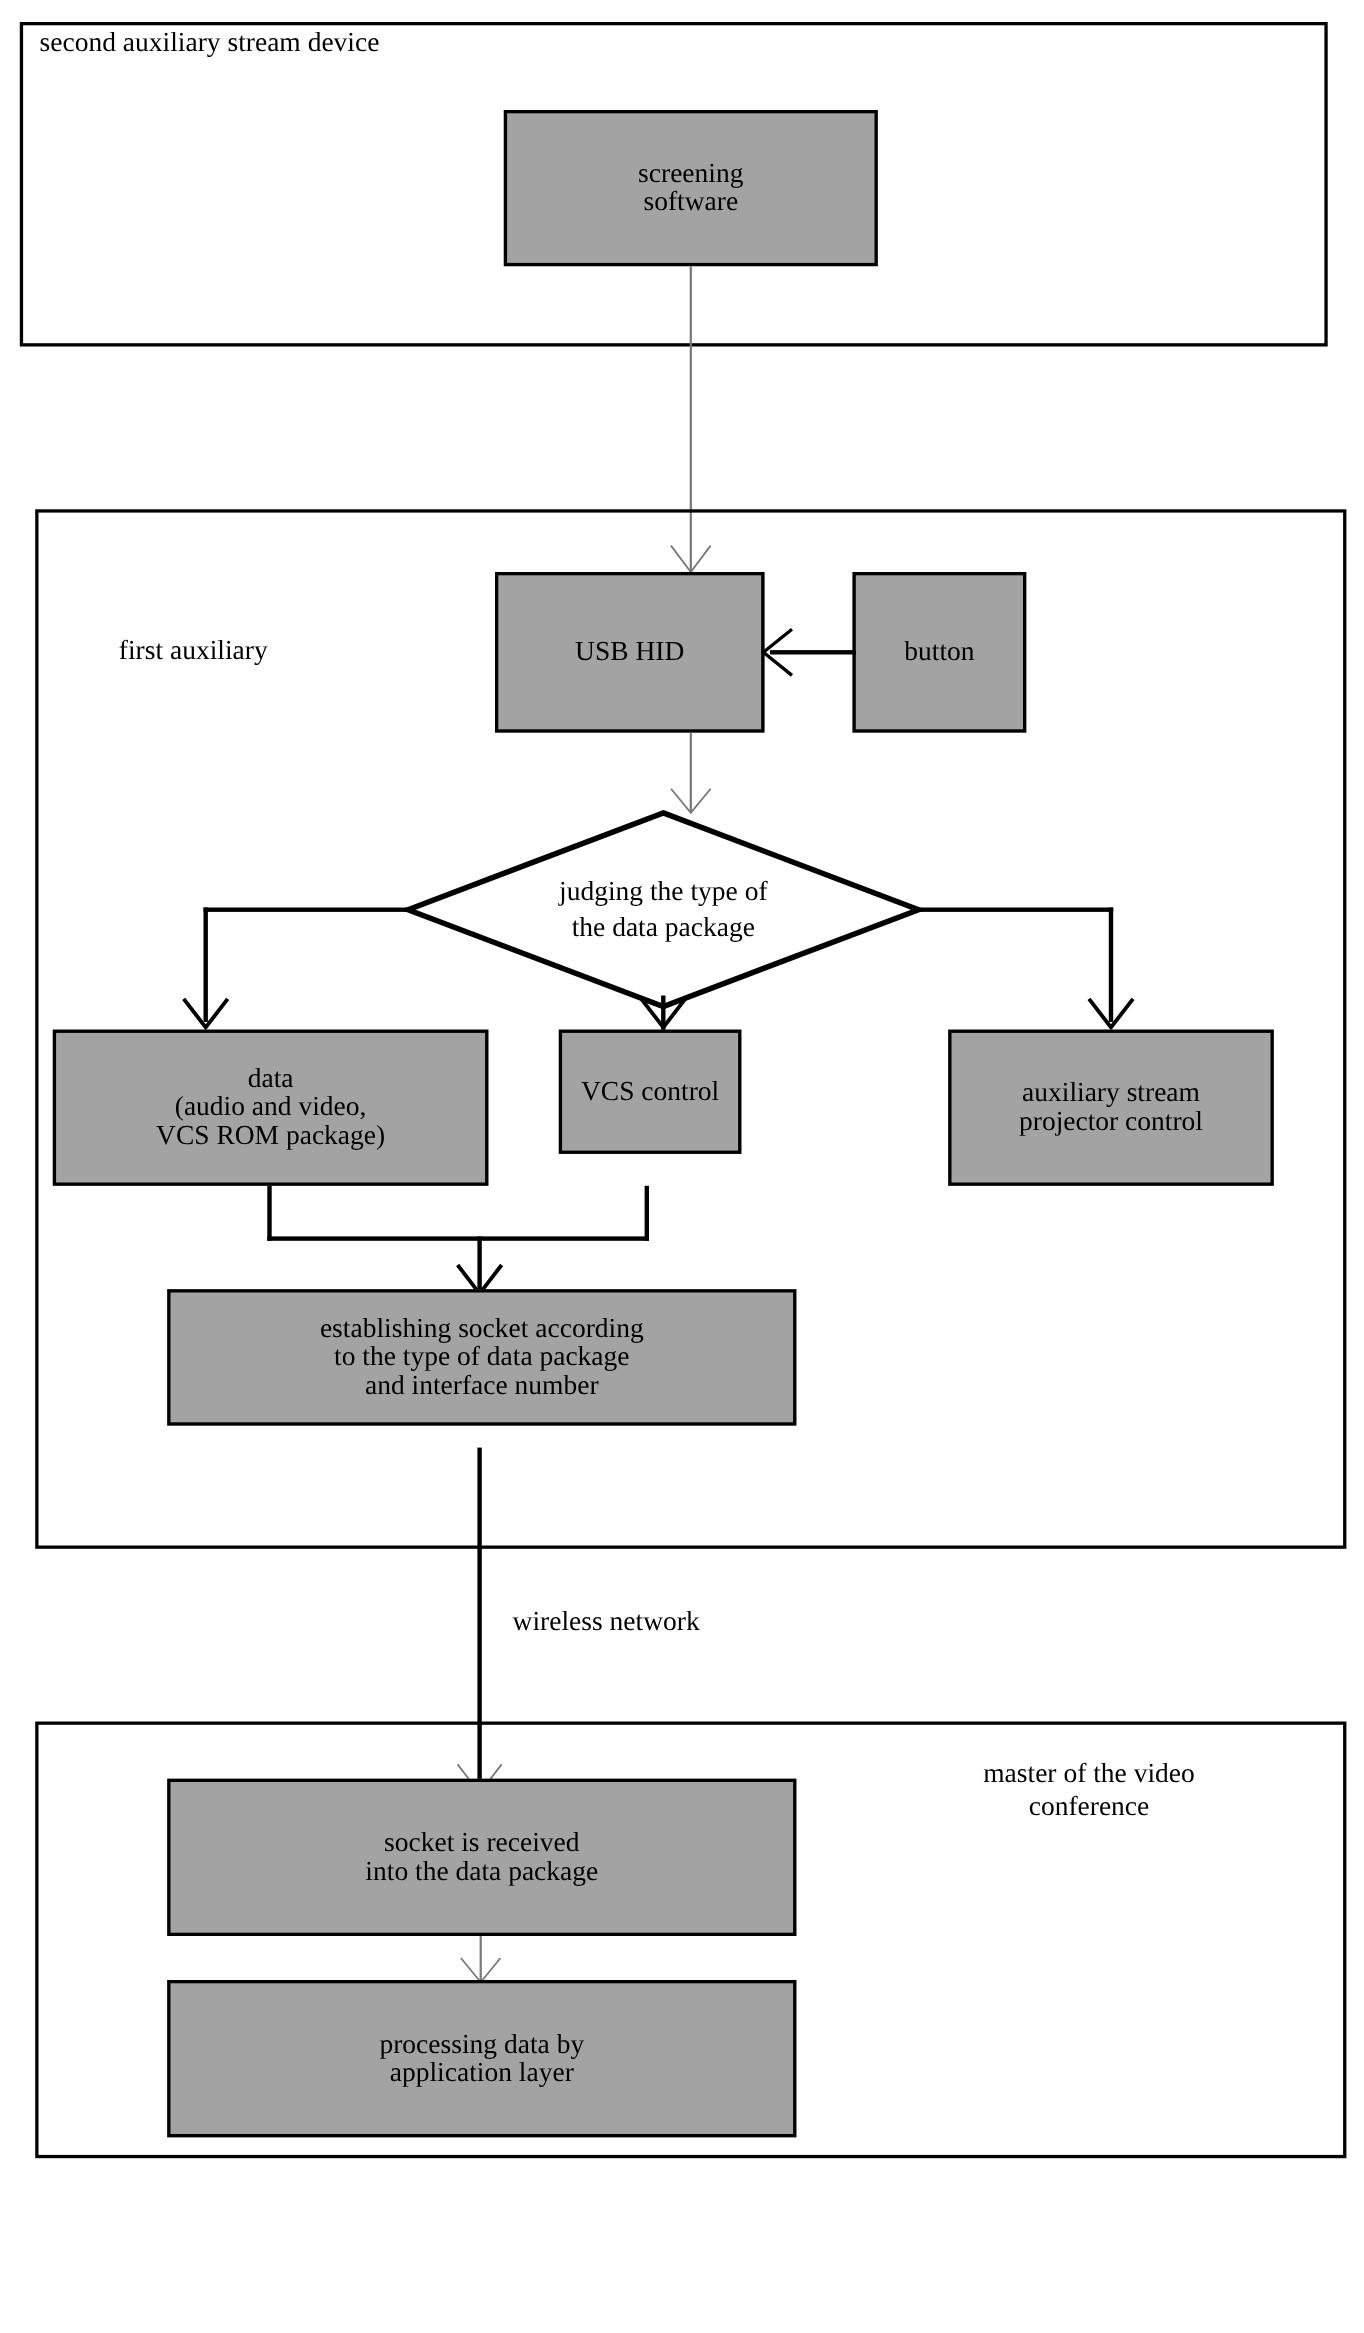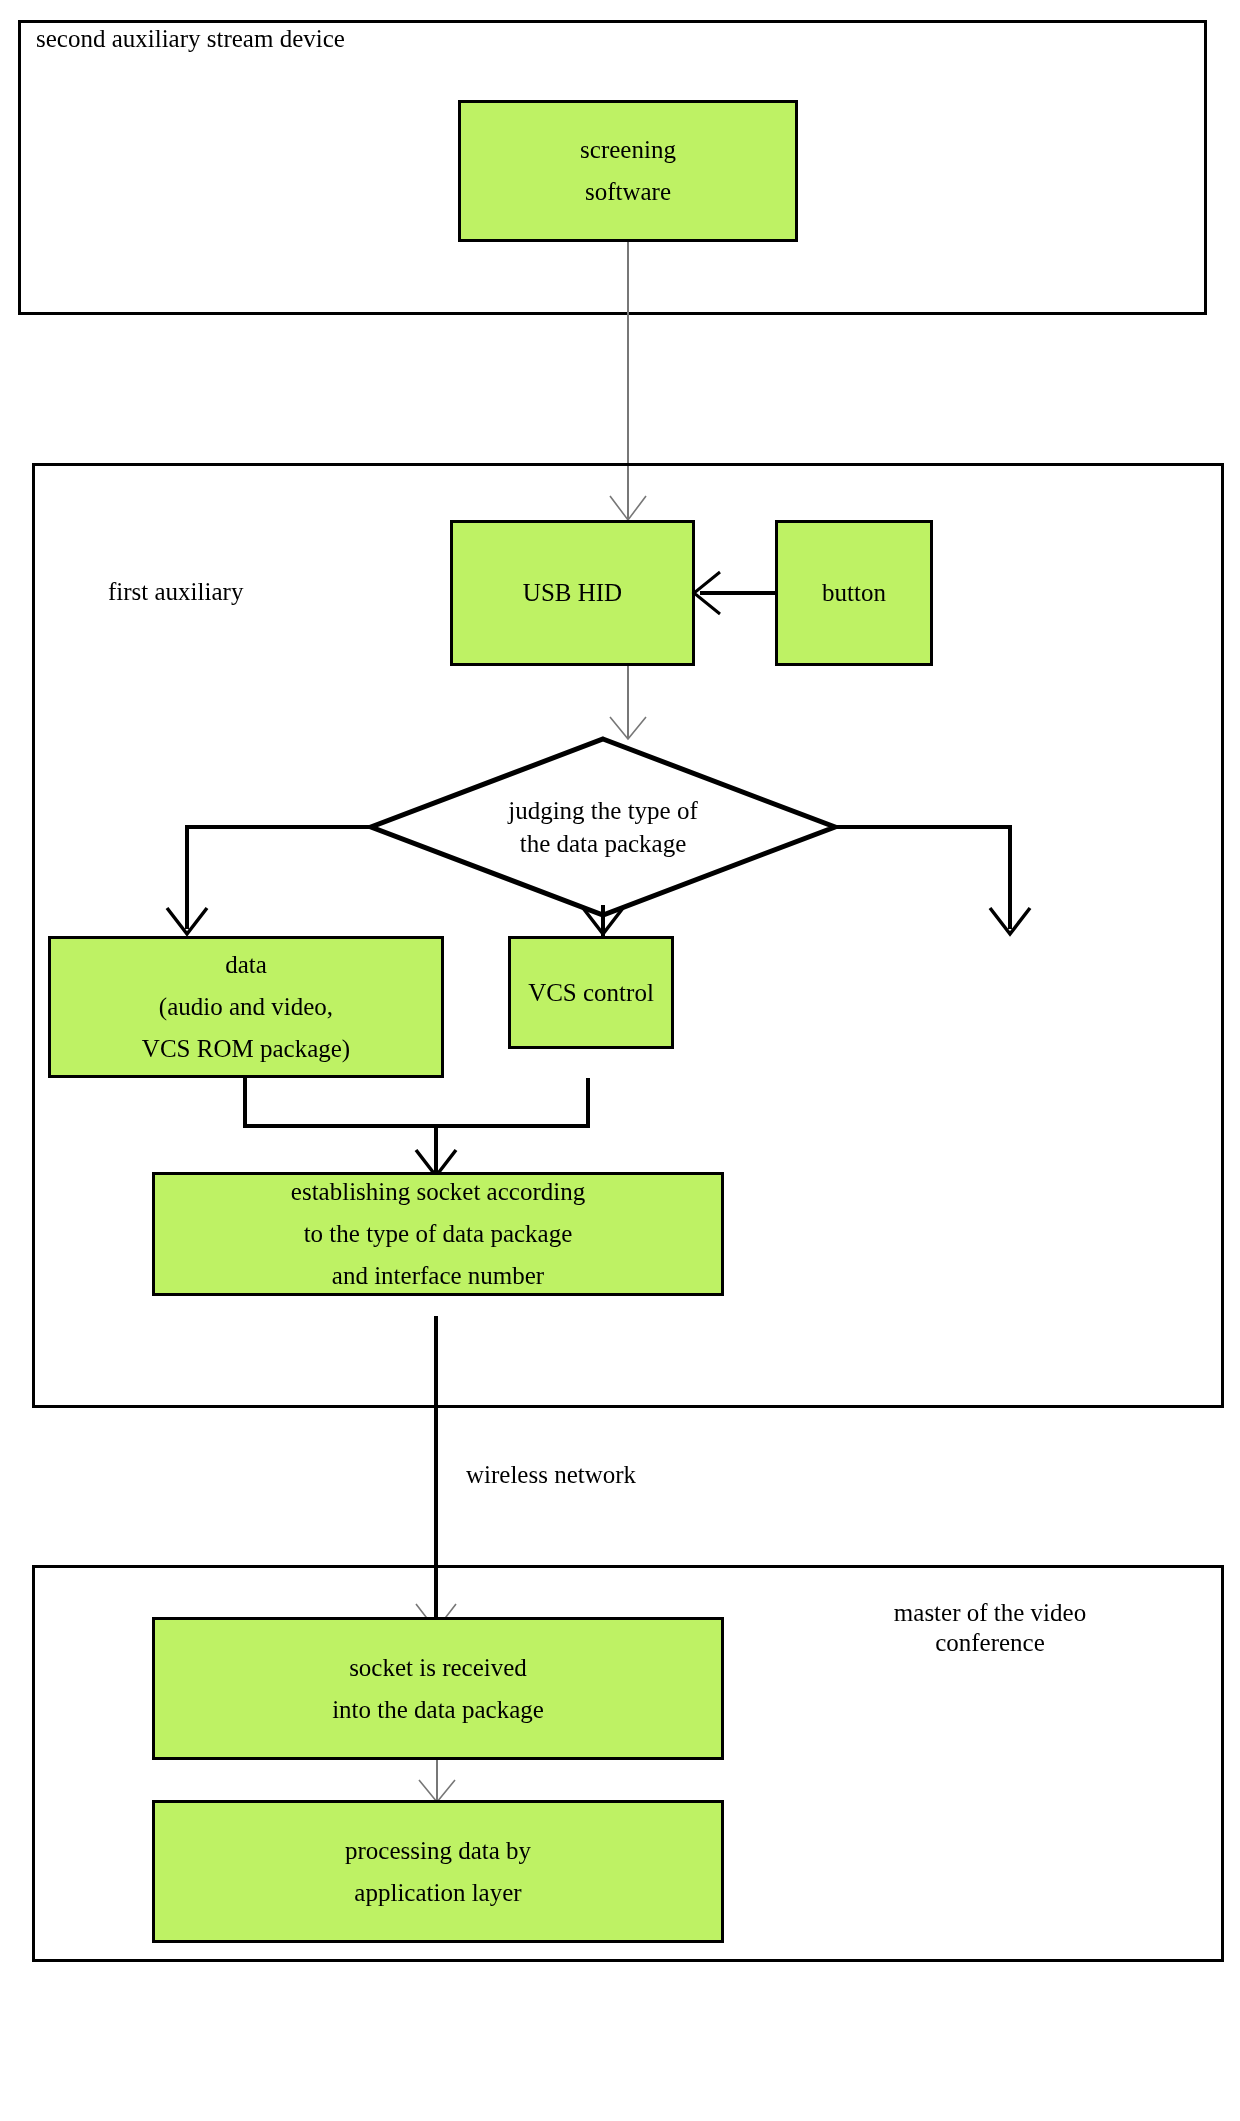--- a/index.html
+++ b/index.html
@@ -21,24 +21,24 @@
     position:absolute;box-sizing:border-box;
     font-size:25px;line-height:30px;color:#000;
     white-space:pre-line;
     text-align:left;
   }
   .container-label.ctr{text-align:center;}
 
   
   .node{
     position:absolute;box-sizing:border-box;
-    border:3px solid #000;background:#bef264;
+    border:3px solid #000;background:#a3a3a3;
     display:flex;align-items:center;justify-content:center;
     text-align:center;
-    font-size:25px;line-height:42px;
+    font-size:25px;line-height:26px;
     white-space:pre-line;
     padding:4px 4px;
   }
 
   
   .diamond-wrap{position:absolute;}
   .diamond-wrap svg{position:absolute;left:0;top:0;overflow:visible;}
   .diamond-text{
     position:absolute;left:0;top:0;width:100%;height:100%;
     display:flex;align-items:center;justify-content:center;
@@ -119,20 +119,22 @@
   <svg class="arrow-svg" width="44" height="30" style="left:988px;top:906px;">
     <path d="M2,2 L22,28 L42,2" fill="none" stroke="#000" stroke-width="3.5"></path>
   </svg>
 
   <div class="node" style="left:48px;top:936px;width:396px;height:142px;">data
 (audio and video,
 VCS ROM package)</div>
 
   <div class="node" style="left:508px;top:936px;width:166px;height:113px;">VCS control</div>
 
+  <div class="node" style="left:862px;top:936px;width:296px;height:142px;">auxiliary stream
+projector control</div>
 
   <div class="conn v" style="left:243px;top:1078px;width:4px;height:50px;"></div>
   <div class="conn v" style="left:586px;top:1078px;width:4px;height:50px;"></div>
   <div class="conn h" style="left:243px;top:1124px;width:347px;height:4px;"></div>
   <div class="conn v" style="left:434px;top:1124px;width:4px;height:48px;"></div>
   <svg class="arrow-svg" width="44" height="30" style="left:414px;top:1148px;">
     <path d="M2,2 L22,28 L42,2" fill="none" stroke="#000" stroke-width="3.5"></path>
   </svg>
 
   <div class="node" style="left:152px;top:1172px;width:572px;height:124px;">establishing socket according

